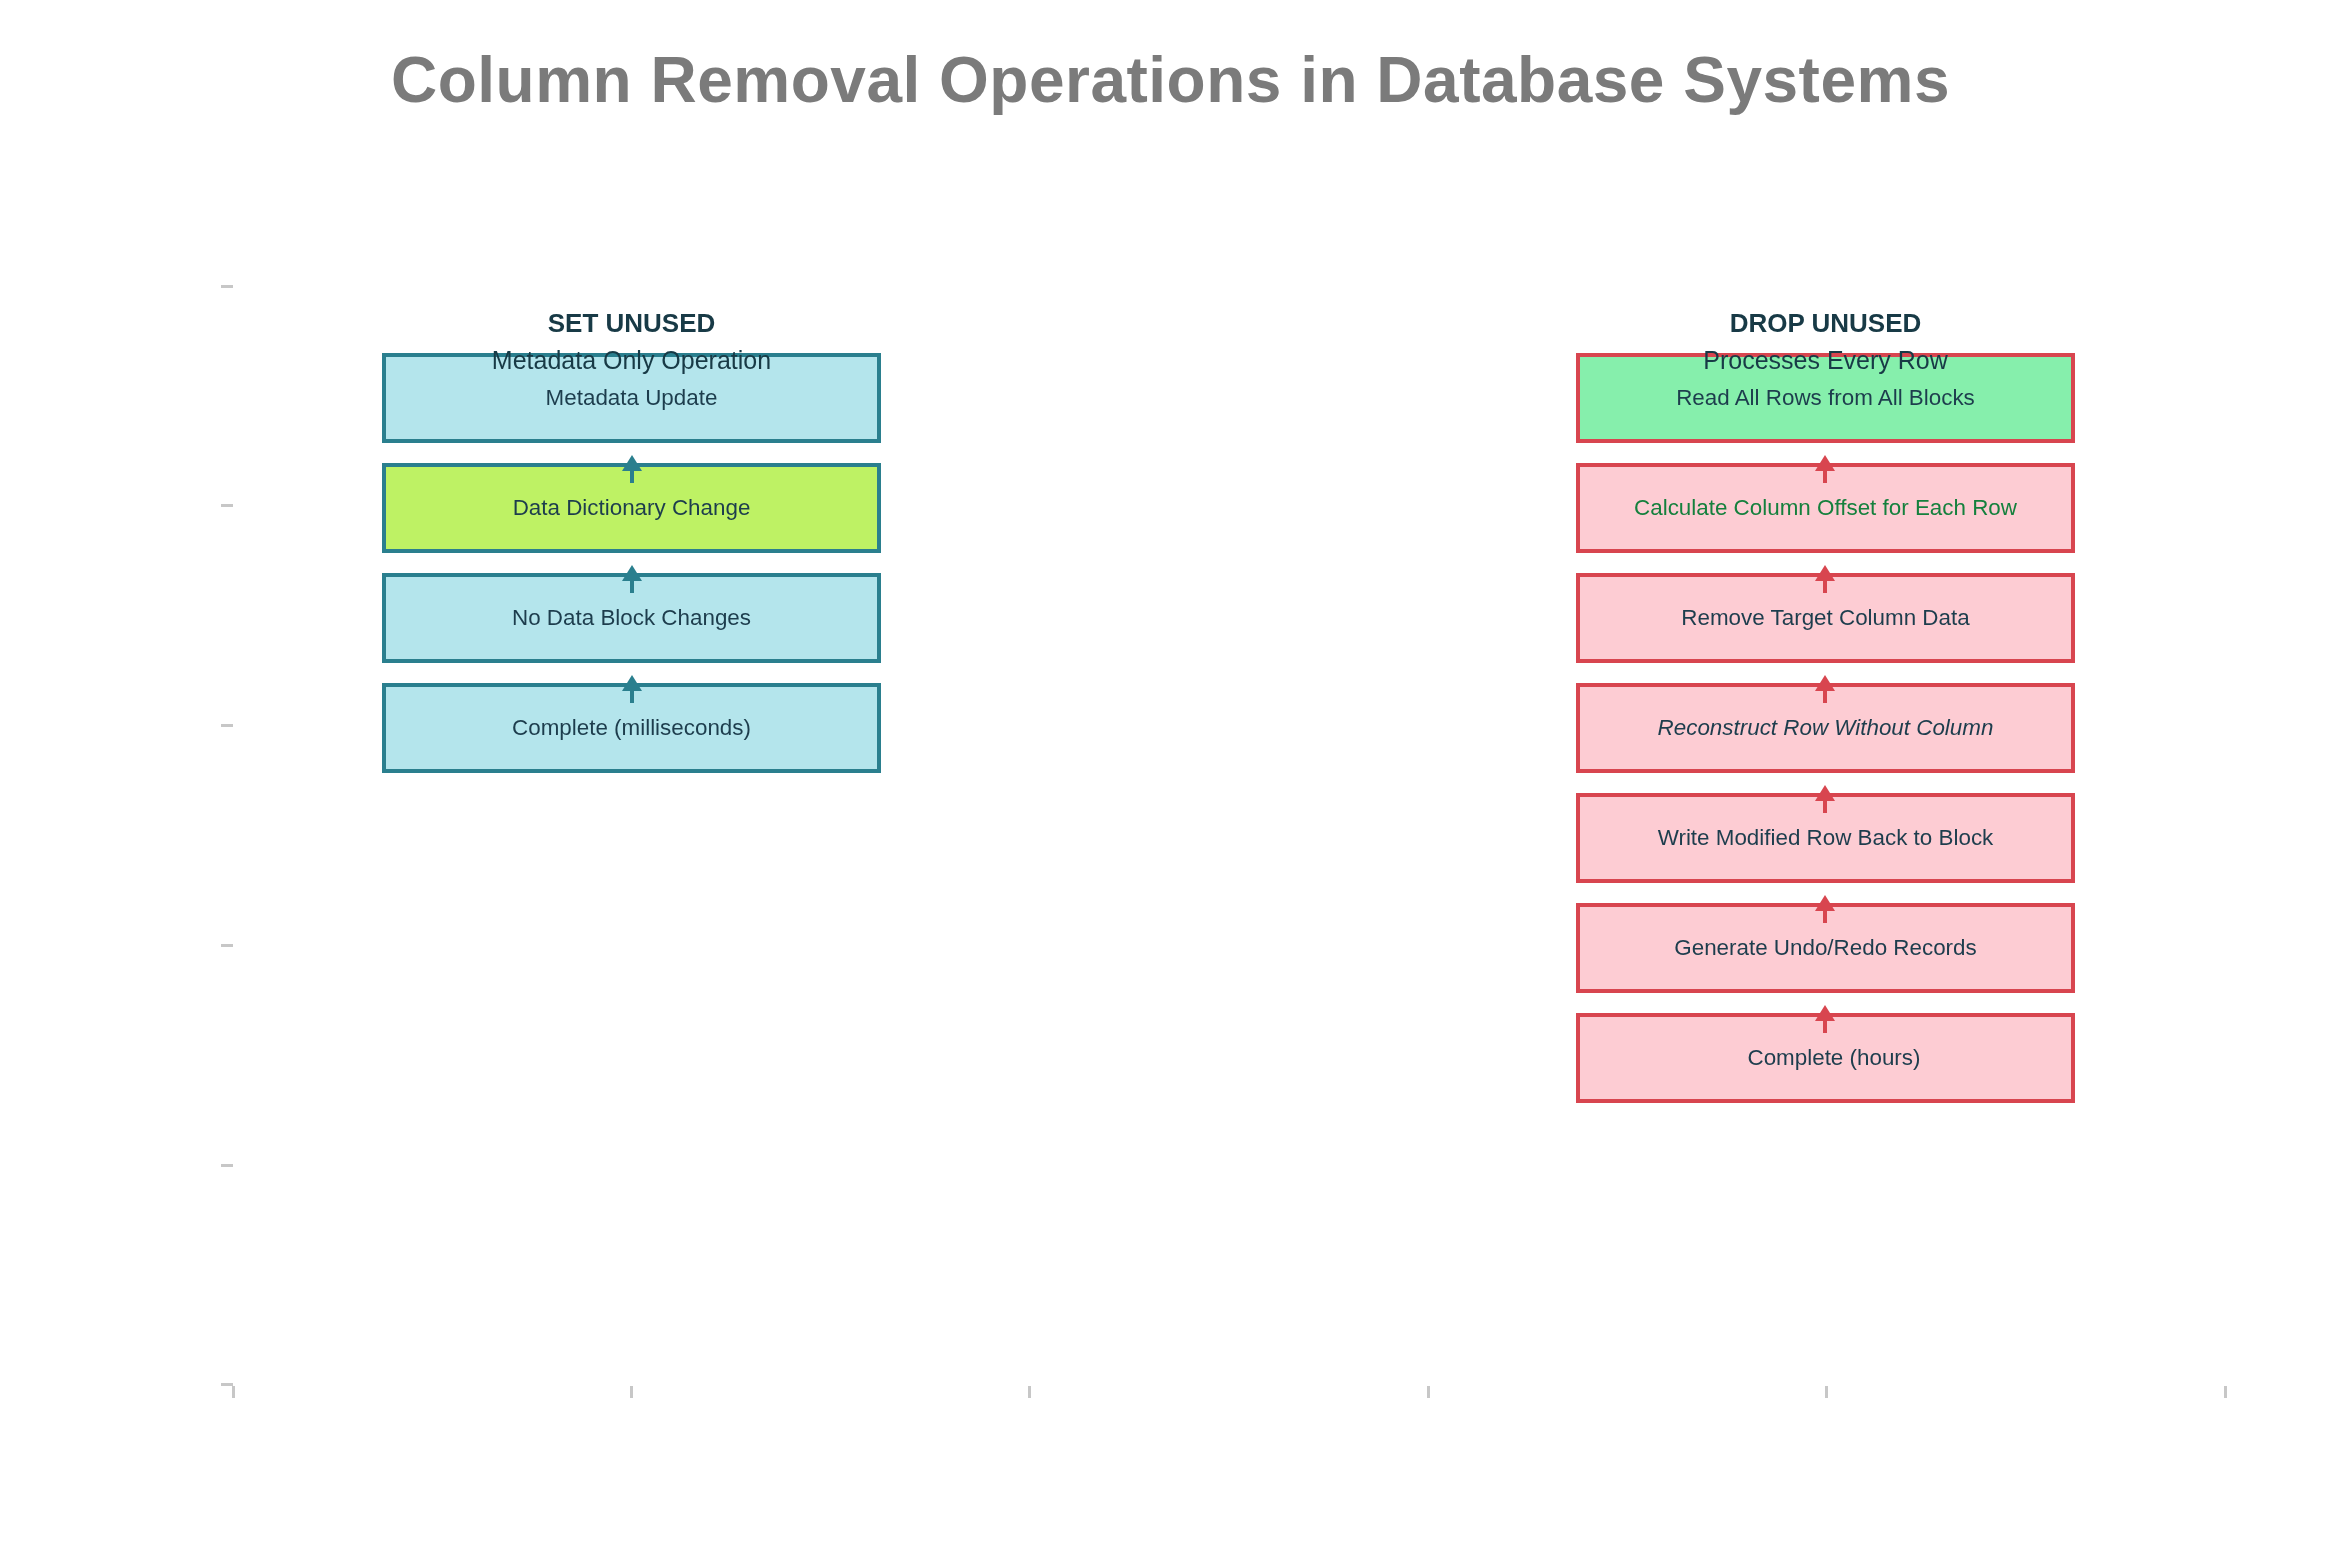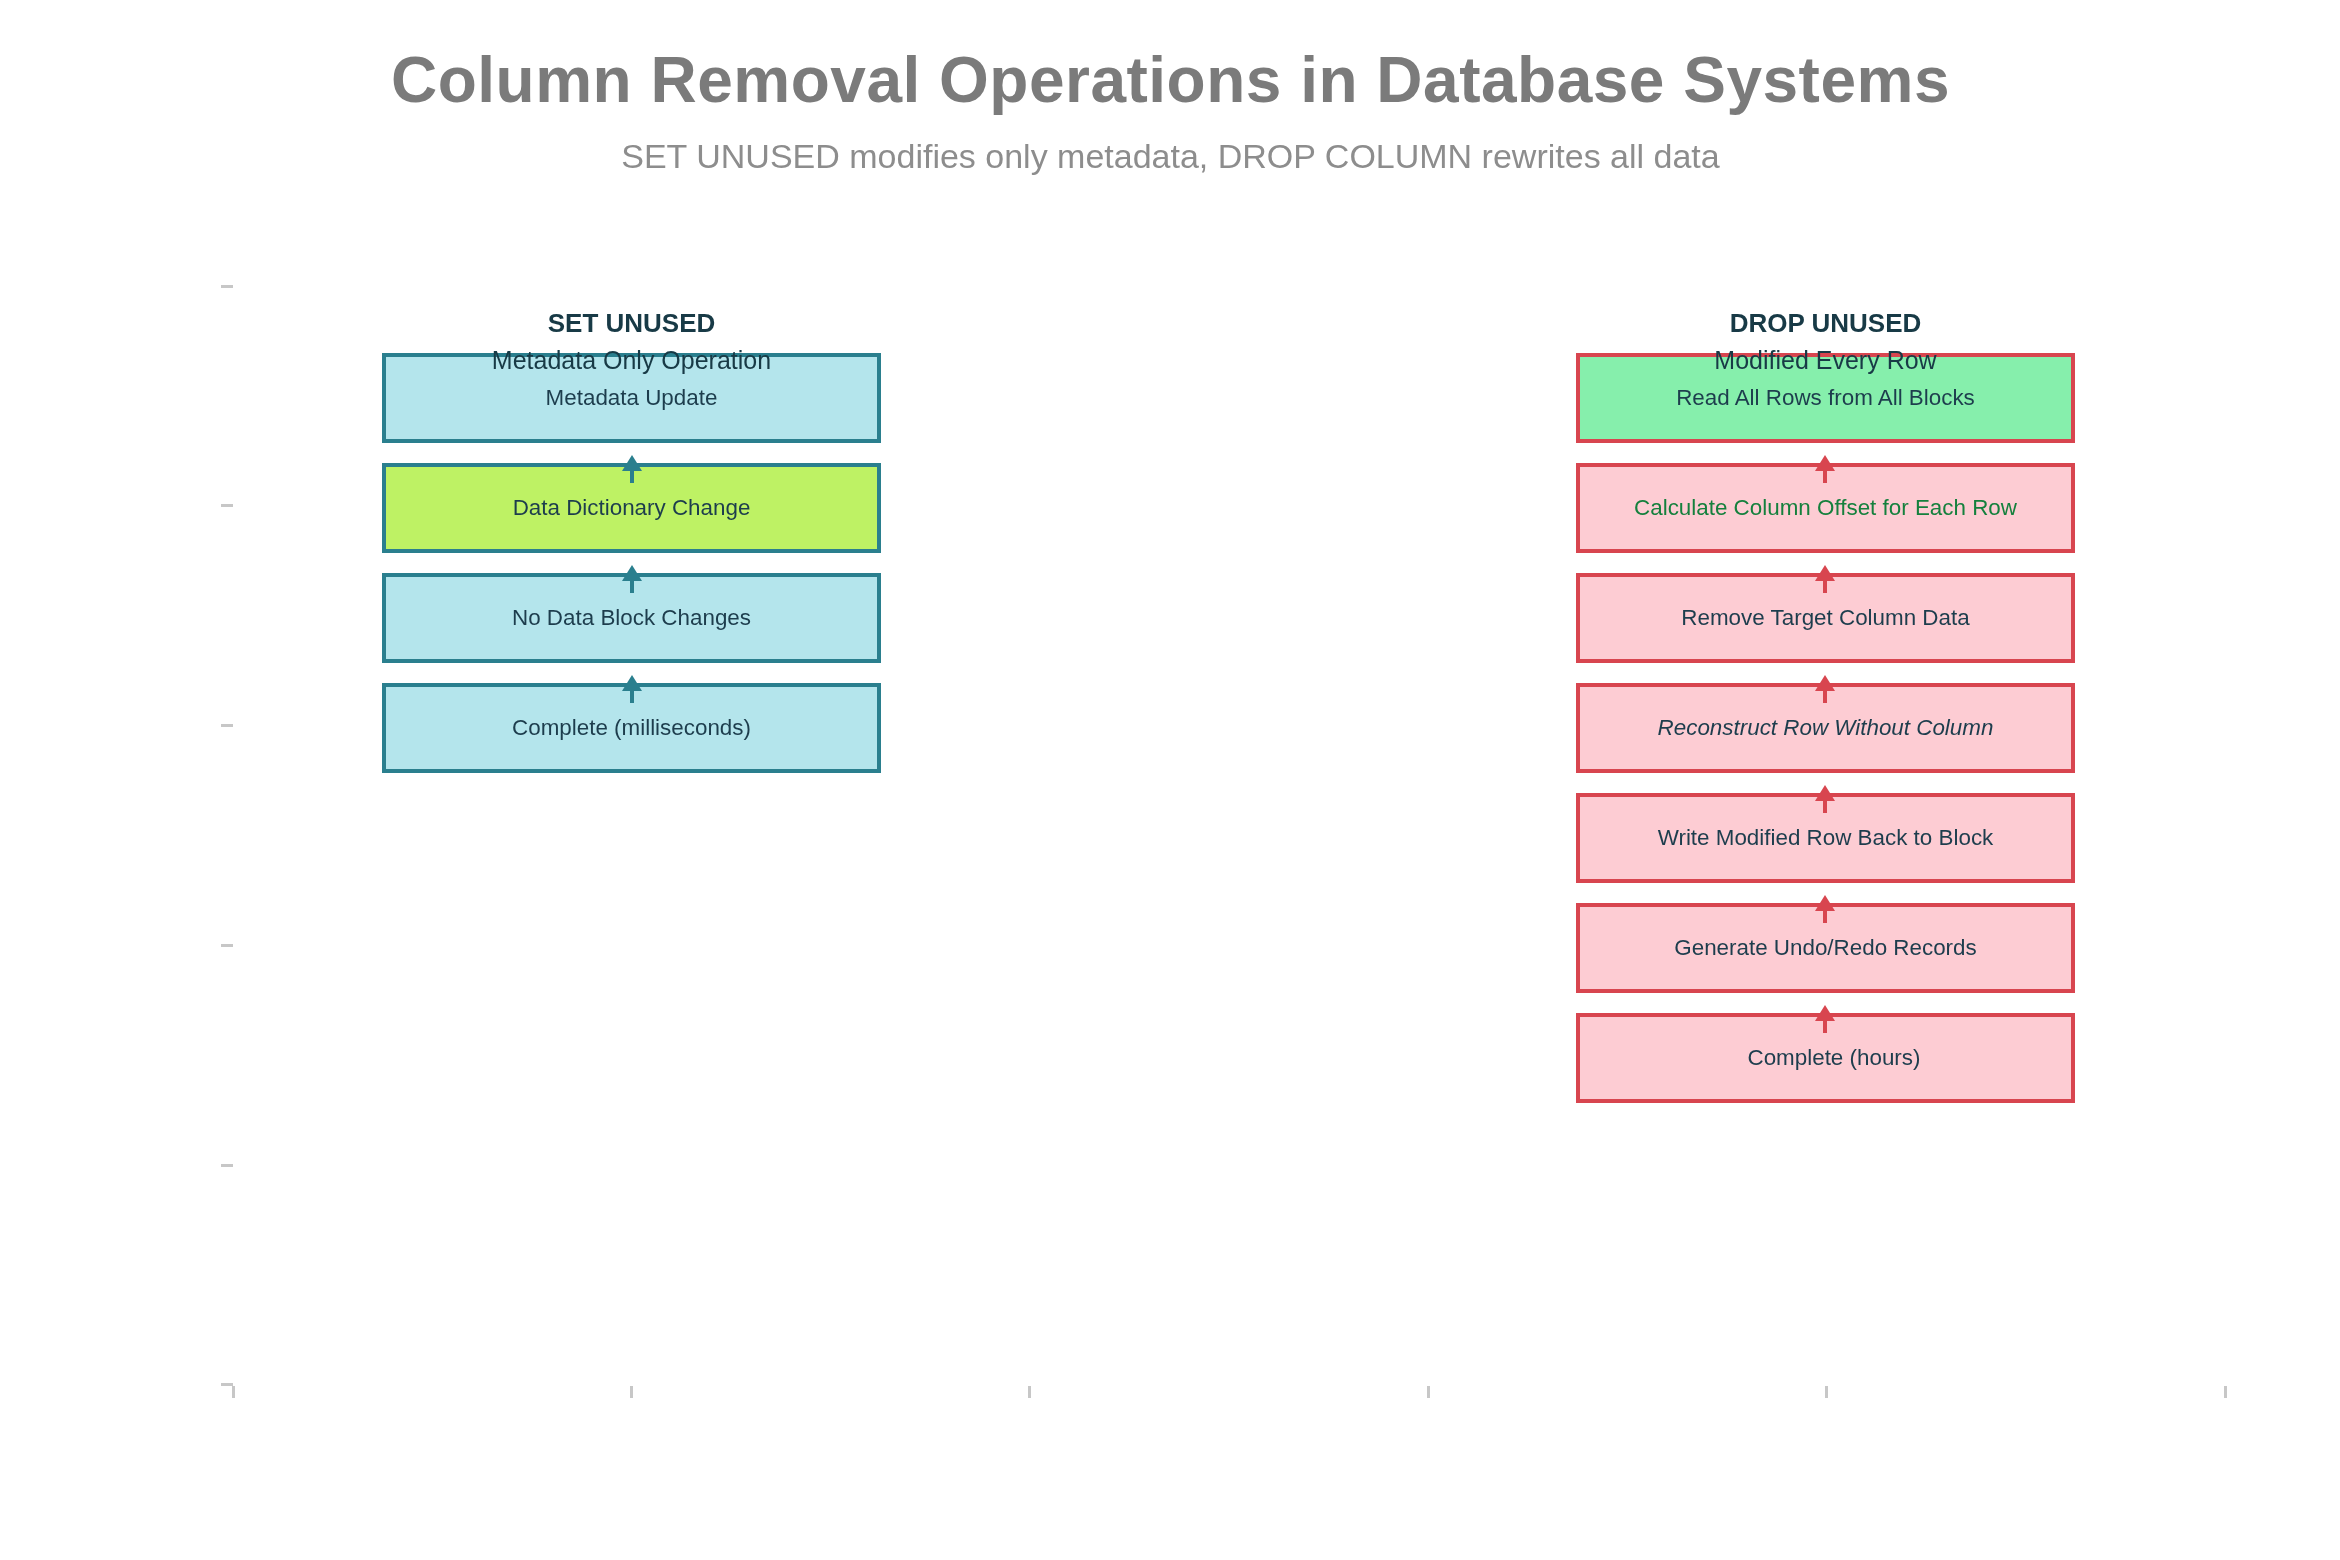--- a/index.html
+++ b/index.html
@@ -49,21 +49,20 @@
   }
 
   .ytick{position:absolute;width:11.7px;height:2.9px;}
   .xtick{position:absolute;width:2.9px;height:11.7px;}
 </style>
 </head>
 <body>
 
 <div id="stage">
   <div class="chart-title" style="color: rgb(123, 123, 123);">Column Removal Operations in Database Systems</div>
-  <div class="chart-subtitle" style="color: rgb(141, 141, 141);">SET UNUSED modifies only metadata, DROP COLUMN rewrites all data</div>
   <div id="diagram">
       <div>
         <div class="col-header" style="left: 382px; color: rgb(24, 58, 70);">SET UNUSED</div>
         <div class="col-subheader" style="left: 382px; color: rgb(24, 58, 70);">Metadata Only Operation</div>
         <div class="step-box" style="left: 382px; top: 353px; border-color: rgb(42, 127, 142); background: rgb(180, 229, 236);">
           <span class="step-label" style="color: rgb(29, 61, 77);">Metadata Update</span>
         </div>
         <div class="step-box" style="left: 382px; top: 463px; border-color: rgb(42, 127, 142); background: #bef264;">
           <span class="step-label" style="color: rgb(29, 61, 77);">Data Dictionary Change</span>
         </div>
@@ -81,21 +80,21 @@
         <div class="step-box" style="left: 382px; top: 683px; border-color: rgb(42, 127, 142); background: rgb(180, 229, 236);">
           <span class="step-label" style="color: rgb(29, 61, 77);">Complete (milliseconds)</span>
         </div>
         <div class="flow-arrow" style="left: 621px; top: 675px;">
           <div class="head" style="border-bottom-color: rgb(42, 127, 142);"></div>
           <div class="stem" style="background: rgb(42, 127, 142);"></div>
         </div>
       </div>
       <div>
         <div class="col-header" style="left: 1576px; color: rgb(24, 58, 70);">DROP UNUSED</div>
-        <div class="col-subheader" style="left: 1576px; color: rgb(24, 58, 70);">Modified Every Row</div>
+        <div class="col-subheader" style="left: 1576px; color: rgb(24, 58, 70);">Processes Every Row</div>
         <div class="step-box" style="left: 1576px; top: 353px; border-color: rgb(216, 69, 79); background: #86efac;">
           <span class="step-label" style="color: rgb(29, 61, 77);">Read All Rows from All Blocks</span>
         </div>
         <div class="step-box" style="left: 1576px; top: 463px; border-color: rgb(216, 69, 79); background: rgb(253, 204, 211);">
           <span class="step-label" style="color: #15803d;">Calculate Column Offset for Each Row</span>
         </div>
         <div class="flow-arrow" style="left: 1814px; top: 455px;">
           <div class="head" style="border-bottom-color: rgb(216, 69, 79);"></div>
           <div class="stem" style="background: rgb(216, 69, 79);"></div>
         </div>

